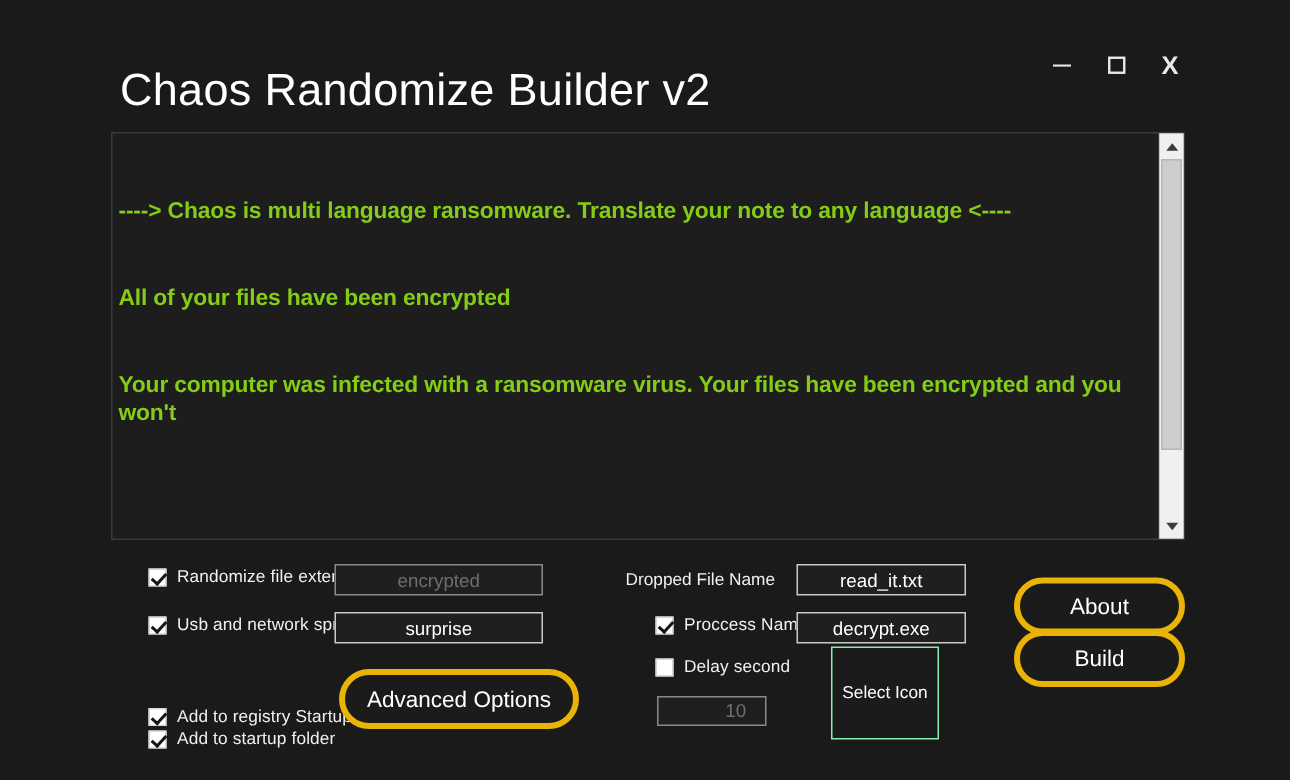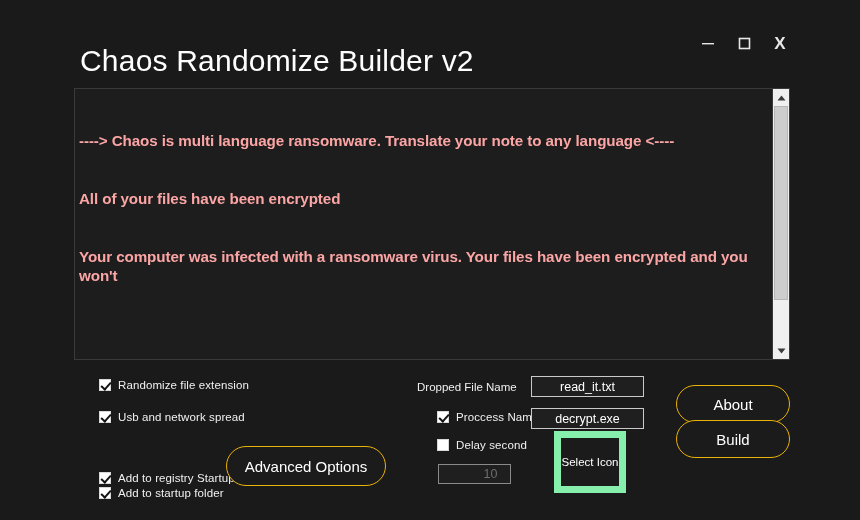--- a/index.html
+++ b/index.html
@@ -73,21 +73,21 @@
     background: #1d1d1d;
     border: 1px solid #3a3a3a;
     display: flex;
   }
   #note-text {
     flex: 1 1 auto;
     padding: 4px 6px 0 4px;
     font-size: 15.2px;
     font-weight: 700;
     line-height: 19.2px;
-    color: #fca5a5;
+    color: #84cc16;
     overflow: hidden;
     white-space: pre-wrap;
     word-break: break-word;
     letter-spacing: -0.1px;
   }
   .note-line { margin: 0; }
 
   
   #note-scrollbar {
     flex: 0 0 17px;
@@ -178,35 +178,35 @@
 
   .static-label {
     position: absolute;
     font-size: 11.5px;
     color: #f0f0f0;
     white-space: nowrap;
   }
 
   .pill-btn {
     position: absolute;
-    border: 1px solid #eab308;
+    border: 4px solid #eab308;
     border-radius: 22px;
     background: #1b1b1b;
     color: #ffffff;
     display: flex;
     align-items: center;
     justify-content: center;
     font-size: 15px;
     white-space: nowrap;
     cursor: default;
   }
 
   #select-icon-box {
     position: absolute;
-    border: 7px solid #86efac;
+    border: 1px solid #86efac;
     background: #1b1b1b;
     display: flex;
     align-items: center;
     justify-content: center;
     font-size: 11.5px;
     color: #ffffff;
   }
 </style>
 </head>
 <body>
@@ -281,21 +281,23 @@
     <div class="check-row" style="left:99px; top:74px;margin-top:45px;">
       <span class="checkbox checked"></span>
       <span class="check-label">Add to startup folder</span>
     </div>
 
     <div class="check-row" style="left:99px; top:104px;">
       <span class="checkbox checked"></span>
       <span class="check-label">Add to registry Startup</span>
     </div>
 
-
+    <div class="field muted" style="left:223px; top:8px; width:139px; height:21px;">encrypted</div>
+
+    <div class="field" style="left:223px; top:40px; width:139px; height:21px;">surprise</div>
 
     <div class="pill-btn" style="left:226px; top:78px; width:160px; height:40px;">Advanced Options</div>
 
     <div class="static-label" style="left:417px; top:13px;">Dropped File Name</div>
 
     <div class="field" style="left:531px; top:8px; width:113px; height:21px;">read_it.txt</div>
 
     <div class="check-row" style="left:437px; top:43px;">
       <span class="checkbox checked"></span>
       <span class="check-label">Proccess Name</span>

